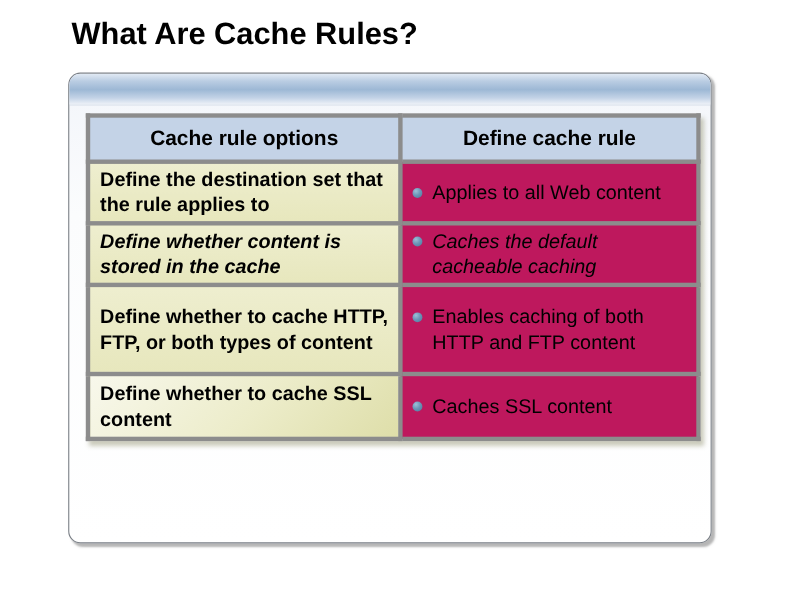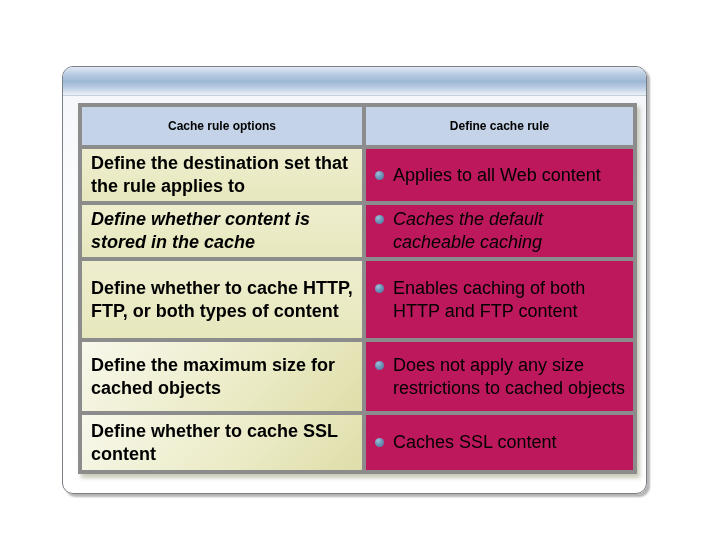--- a/index.html
+++ b/index.html
@@ -35,21 +35,21 @@
     box-shadow:3px 4px 4px rgba(140,140,105,0.45);
     background:#fff;
   }
   .rules-table col.c1{width:284px;}
   .rules-table col.c2{width:271px;}
   .rules-table th,.rules-table td{
     border:4px solid #8c8c8c;vertical-align:middle;
     font-size:18px;line-height:23px;color:#000;
   }
   .rules-table th{
-    height:34px;background:#c4d3e7;font-size:12px;font-weight:bold;text-align:center;
+    height:34px;background:#c4d3e7;font-size:19px;font-weight:bold;text-align:center;
     padding:2px 4px;
   }
   td.opt{
     font-weight:bold;padding:3px 4px 3px 9px;
     background:linear-gradient(180deg,#eeeecf 0%,#e7e7bd 100%);
   }
   tr.r5 td.opt, tr.r6 td.opt{
     background:linear-gradient(135deg,#f8f8ec 0%,#ececc9 55%,#dedea9 100%);
   }
   td.def{background:#be185d;padding:3px 6px 3px 6px;}
@@ -60,20 +60,21 @@
     background:radial-gradient(circle at 35% 30%,#9cc0d8 0%,#6c96b8 45%,#49759a 100%);
   }
   tr.r1{height:55px;} tr.r2{height:55px;} tr.r3{height:55px;font-style:italic;}
   tr.r4{height:81px;} tr.r5{height:73px;} tr.r6{height:59px;}
 </style>
 </head>
 <body>
 
 <div class="slide">
 
+  <h1 class="title">What Are Cache Rules?</h1>
 
   <div class="panel">
     <div class="panel-bar"></div>
   </div>
 
   <table class="rules-table">
     <colgroup>
         <col class="c1">
         <col class="c2">
       </colgroup>
@@ -104,29 +105,20 @@
       </tr>
       <tr class="r4">
         <td class="opt">Define whether to cache HTTP, FTP, or both types of content</td>
         <td class="def">
           <div class="def-inner">
             <span class="bullet"></span>
             <span class="def-text">Enables caching of both HTTP and FTP content</span>
           </div>
         </td>
       </tr>
-      <tr class="r5">
-        <td class="opt">Define the maximum size for cached objects</td>
-        <td class="def">
-          <div class="def-inner">
-            <span class="bullet"></span>
-            <span class="def-text">Does not apply any size restrictions to cached objects</span>
-          </div>
-        </td>
-      </tr>
       <tr class="r6">
         <td class="opt">Define whether to cache SSL content</td>
         <td class="def">
           <div class="def-inner">
             <span class="bullet"></span>
             <span class="def-text">Caches SSL content</span>
           </div>
         </td>
       </tr>
     </tbody>

